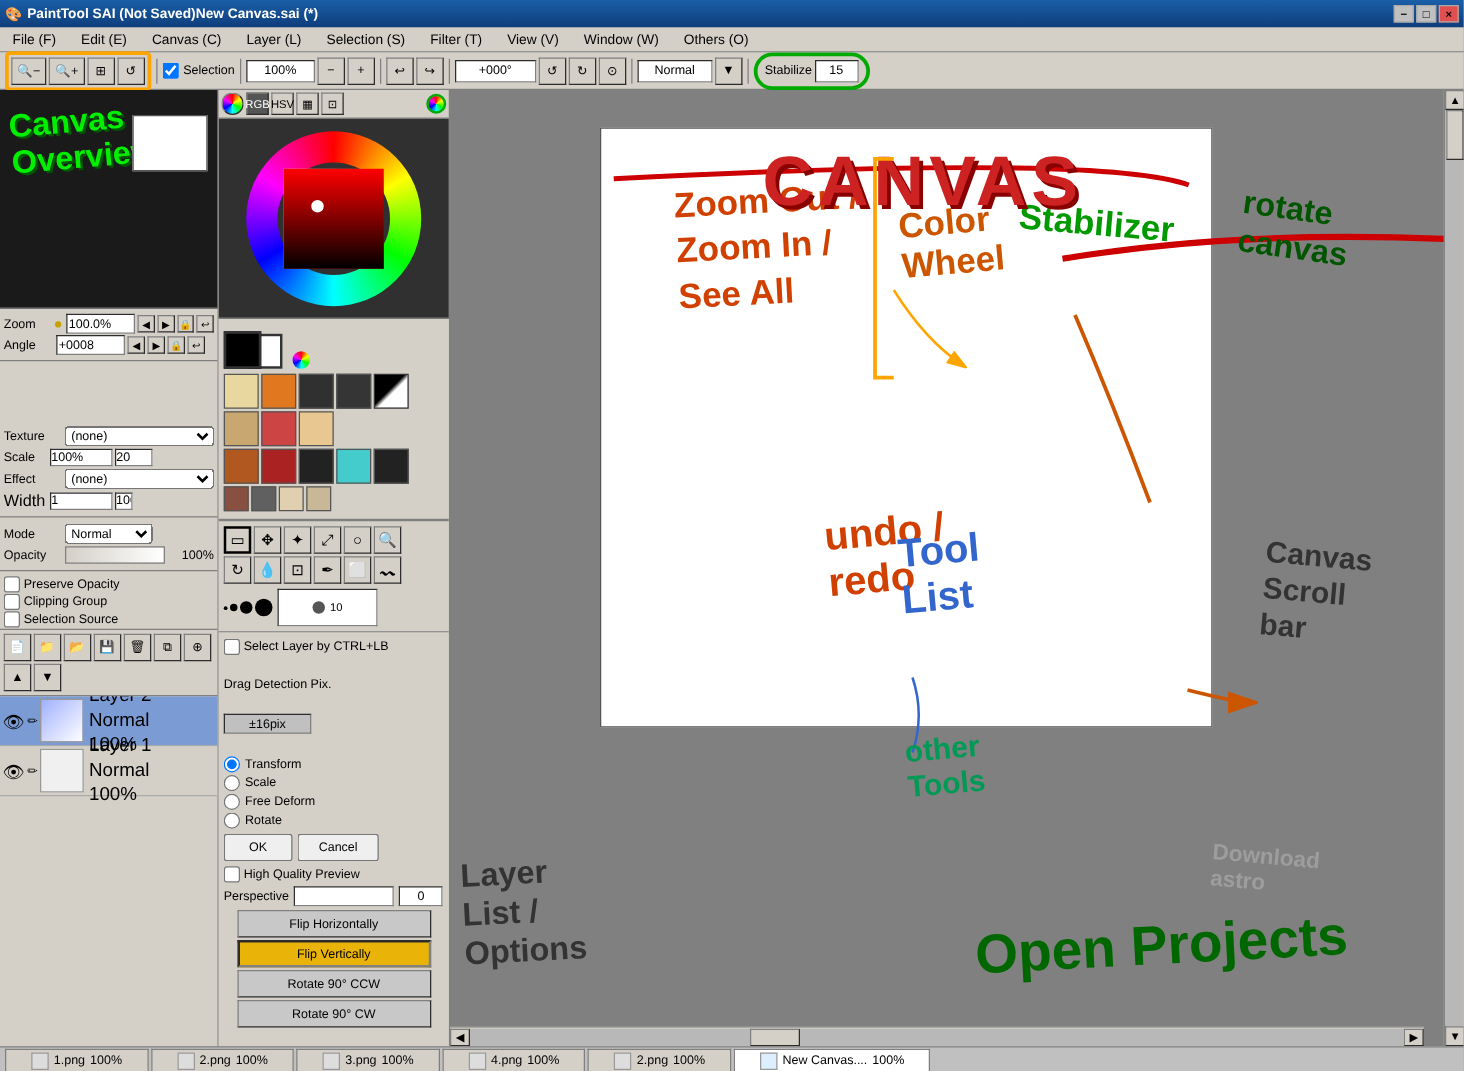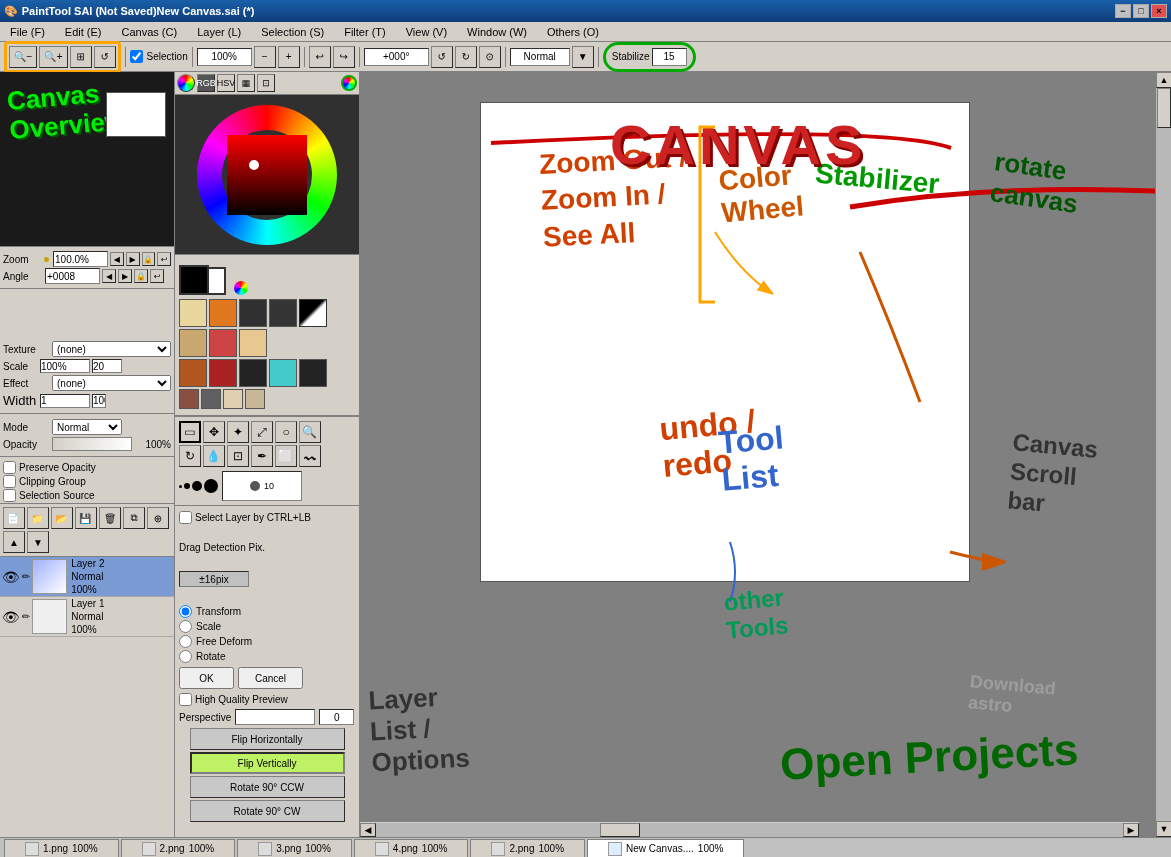--- a/index.html
+++ b/index.html
@@ -121,21 +121,21 @@
     
     .tb-btn { height: 22px; padding: 0 4px; background: #d4d0c8; border: 1px outset #808080; font-size: 10px; cursor: pointer; display: flex; align-items: center; justify-content: center; min-width: 22px; }
     .tb-sep { width: 1px; height: 20px; background: #808080; margin: 0 2px; }
     .tb-input { height: 18px; width: 55px; border: 1px inset #808080; font-size: 10px; text-align: center; }
     .tb-label { font-size: 10px; }
 
     
     .layer-item { display: flex; align-items: center; height: 40px; border-bottom: 1px solid #aaa; padding: 2px; background: #d4d0c8; cursor: pointer; }
     .layer-item.active { background: #7b9bd4; }
     .layer-thumb { width: 35px; height: 35px; background: white; border: 1px solid #999; margin-right: 4px; }
-    .layer-info { font-size: 10px; line-height: 1.3; }
+    .layer-info { font-size: 15px; line-height: 1.3; }
 
     
     .flip-btn { width: 155px; height: 22px; background: #c8c8c8; border: 1px outset #808080; font-size: 10px; cursor: pointer; text-align: center; display: flex; align-items: center; justify-content: center; margin: 2px auto; }
 
     
     .persp-row { display: flex; align-items: center; gap: 4px; font-size: 10px; margin: 3px 0; }
     .persp-input { width: 80px; height: 16px; border: 1px inset #808080; font-size: 10px; }
     .persp-spin { width: 35px; height: 16px; border: 1px inset #808080; font-size: 10px; text-align: center; }
 
     #full-layout {
@@ -470,21 +470,21 @@
 
         <div class="persp-row">
           <span>Perspective</span>
           <input class="persp-input" value="" style="">
           <input class="persp-spin" value="0" style="">
         </div>
 
         <div class="flip-btn">
           <span>Flip Horizontally</span>
         </div>
-        <div class="flip-btn" style="background:#bef264;border:2px inset #808080;">
+        <div class="flip-btn" style="background:#eab308;border:2px inset #808080;">
           <span>Flip Vertically</span>
         </div>
         <div class="flip-btn">
           <span>Rotate 90° CCW</span>
         </div>
         <div class="flip-btn">
           <span>Rotate 90° CW</span>
         </div>
       </div>
 

